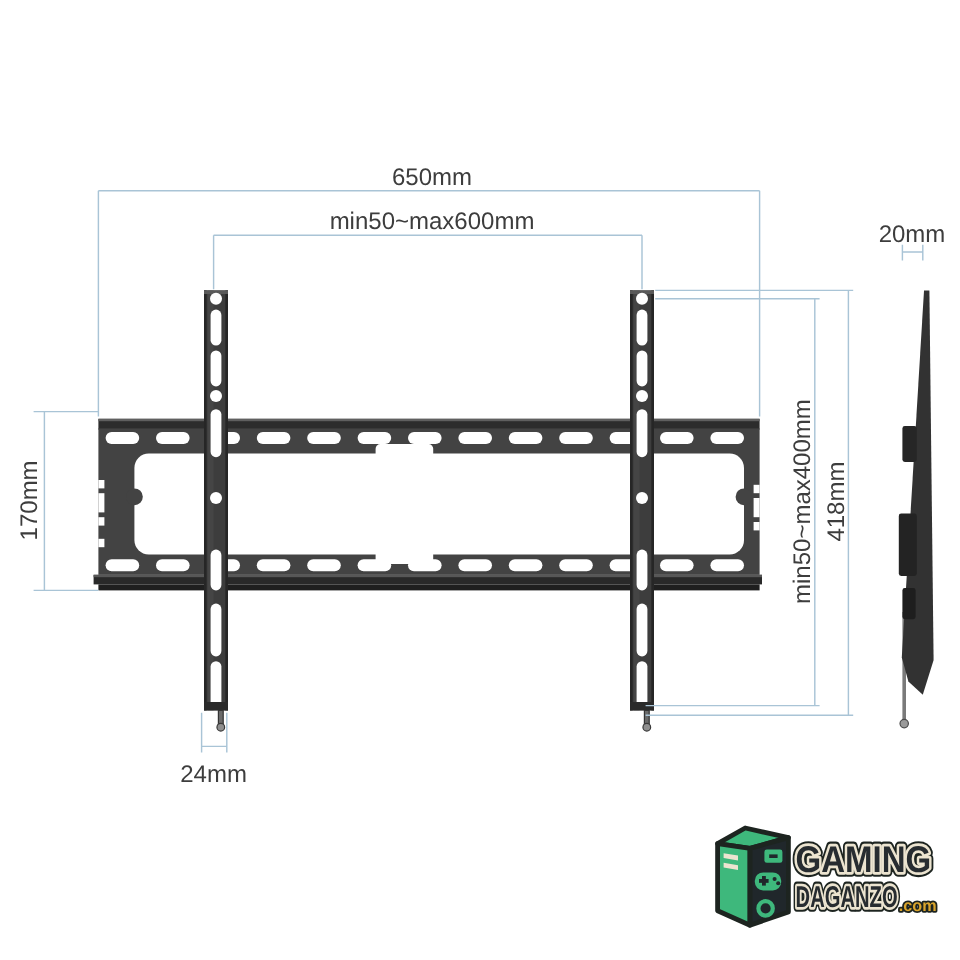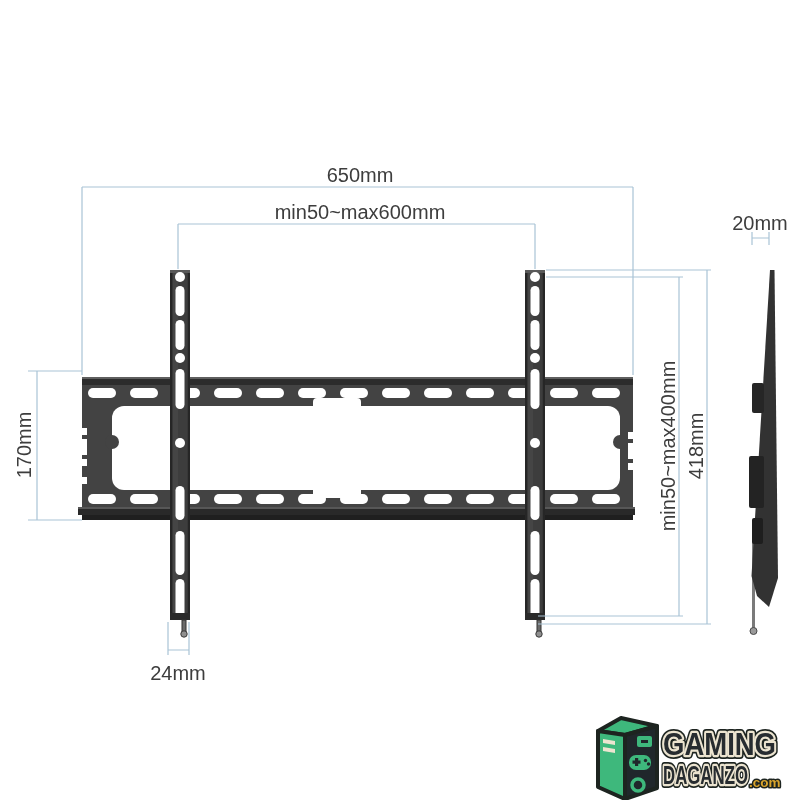--- a/index.html
+++ b/index.html
@@ -1,17 +1,17 @@
 <!DOCTYPE html>
 <html><head>
 <meta charset="utf-8">
 <style>
   html,body{margin:0;padding:0;background:#ffffff;}
   body{width:800px;height:800px;position:relative;font-family:"Liberation Sans",sans-serif;overflow:hidden;}
-  .stage{position:absolute;inset:0;margin-top:28px;}
+  .stage{position:absolute;inset:0;}
   svg{display:block;}
   .dim-line{stroke:#a9c4d6;stroke-width:1.2;fill:none;}
   .dim-text{fill:#3d3d3d;font-size:20px;font-family:"Liberation Sans",sans-serif;}
   .metal-face{fill:#434343;}
   .logo-main{font-weight:bold;font-family:"Liberation Sans",sans-serif;
              fill:#272c30;stroke:#ece4d0;stroke-width:4.5;paint-order:stroke;stroke-linejoin:round;}
   .logo-back{font-weight:bold;font-family:"Liberation Sans",sans-serif;
              fill:none;stroke:#1d2420;stroke-width:8;paint-order:stroke;stroke-linejoin:round;}
   .logo-com{font-weight:bold;font-family:"Liberation Sans",sans-serif;
             fill:#d9a42c;stroke:#1d2420;stroke-width:3;paint-order:stroke;stroke-linejoin:round;}

